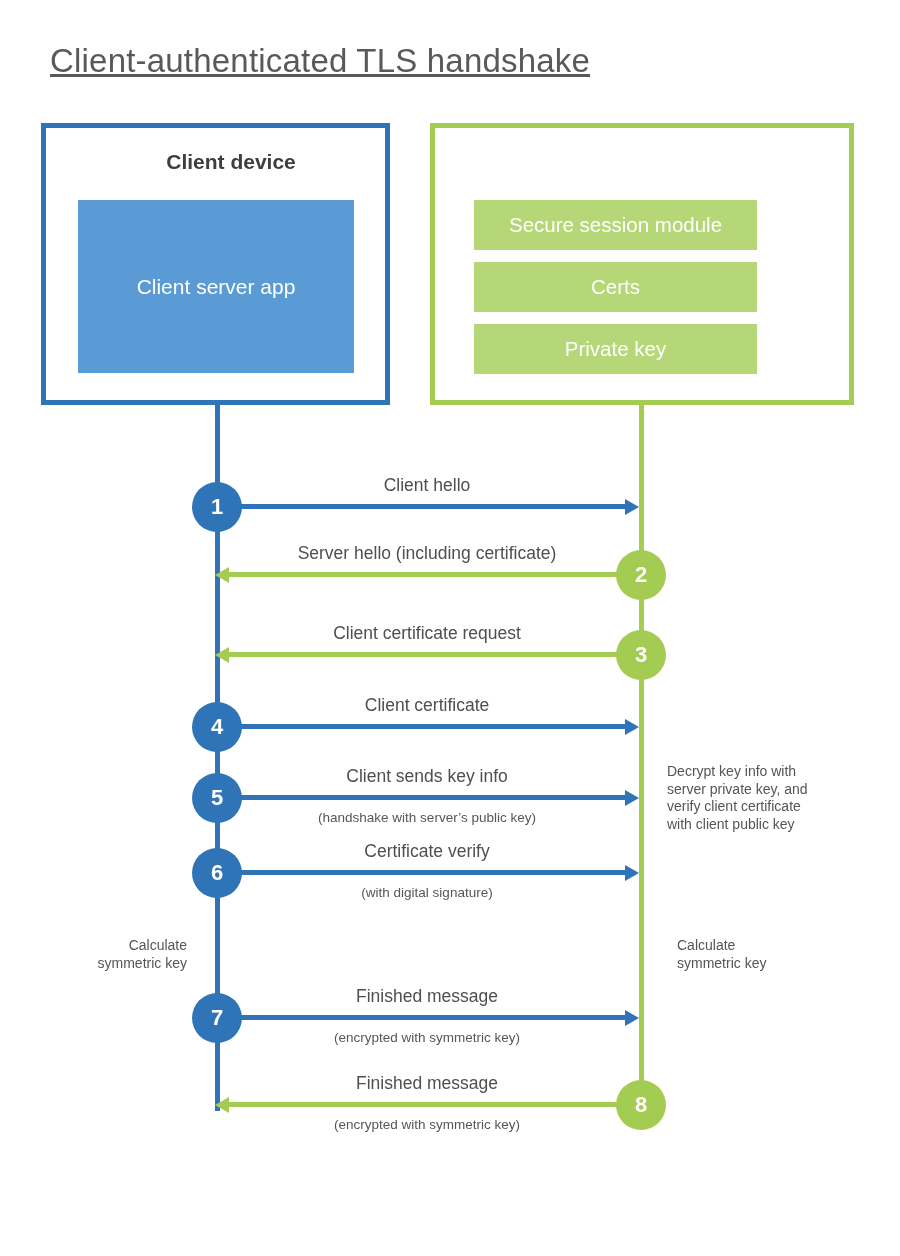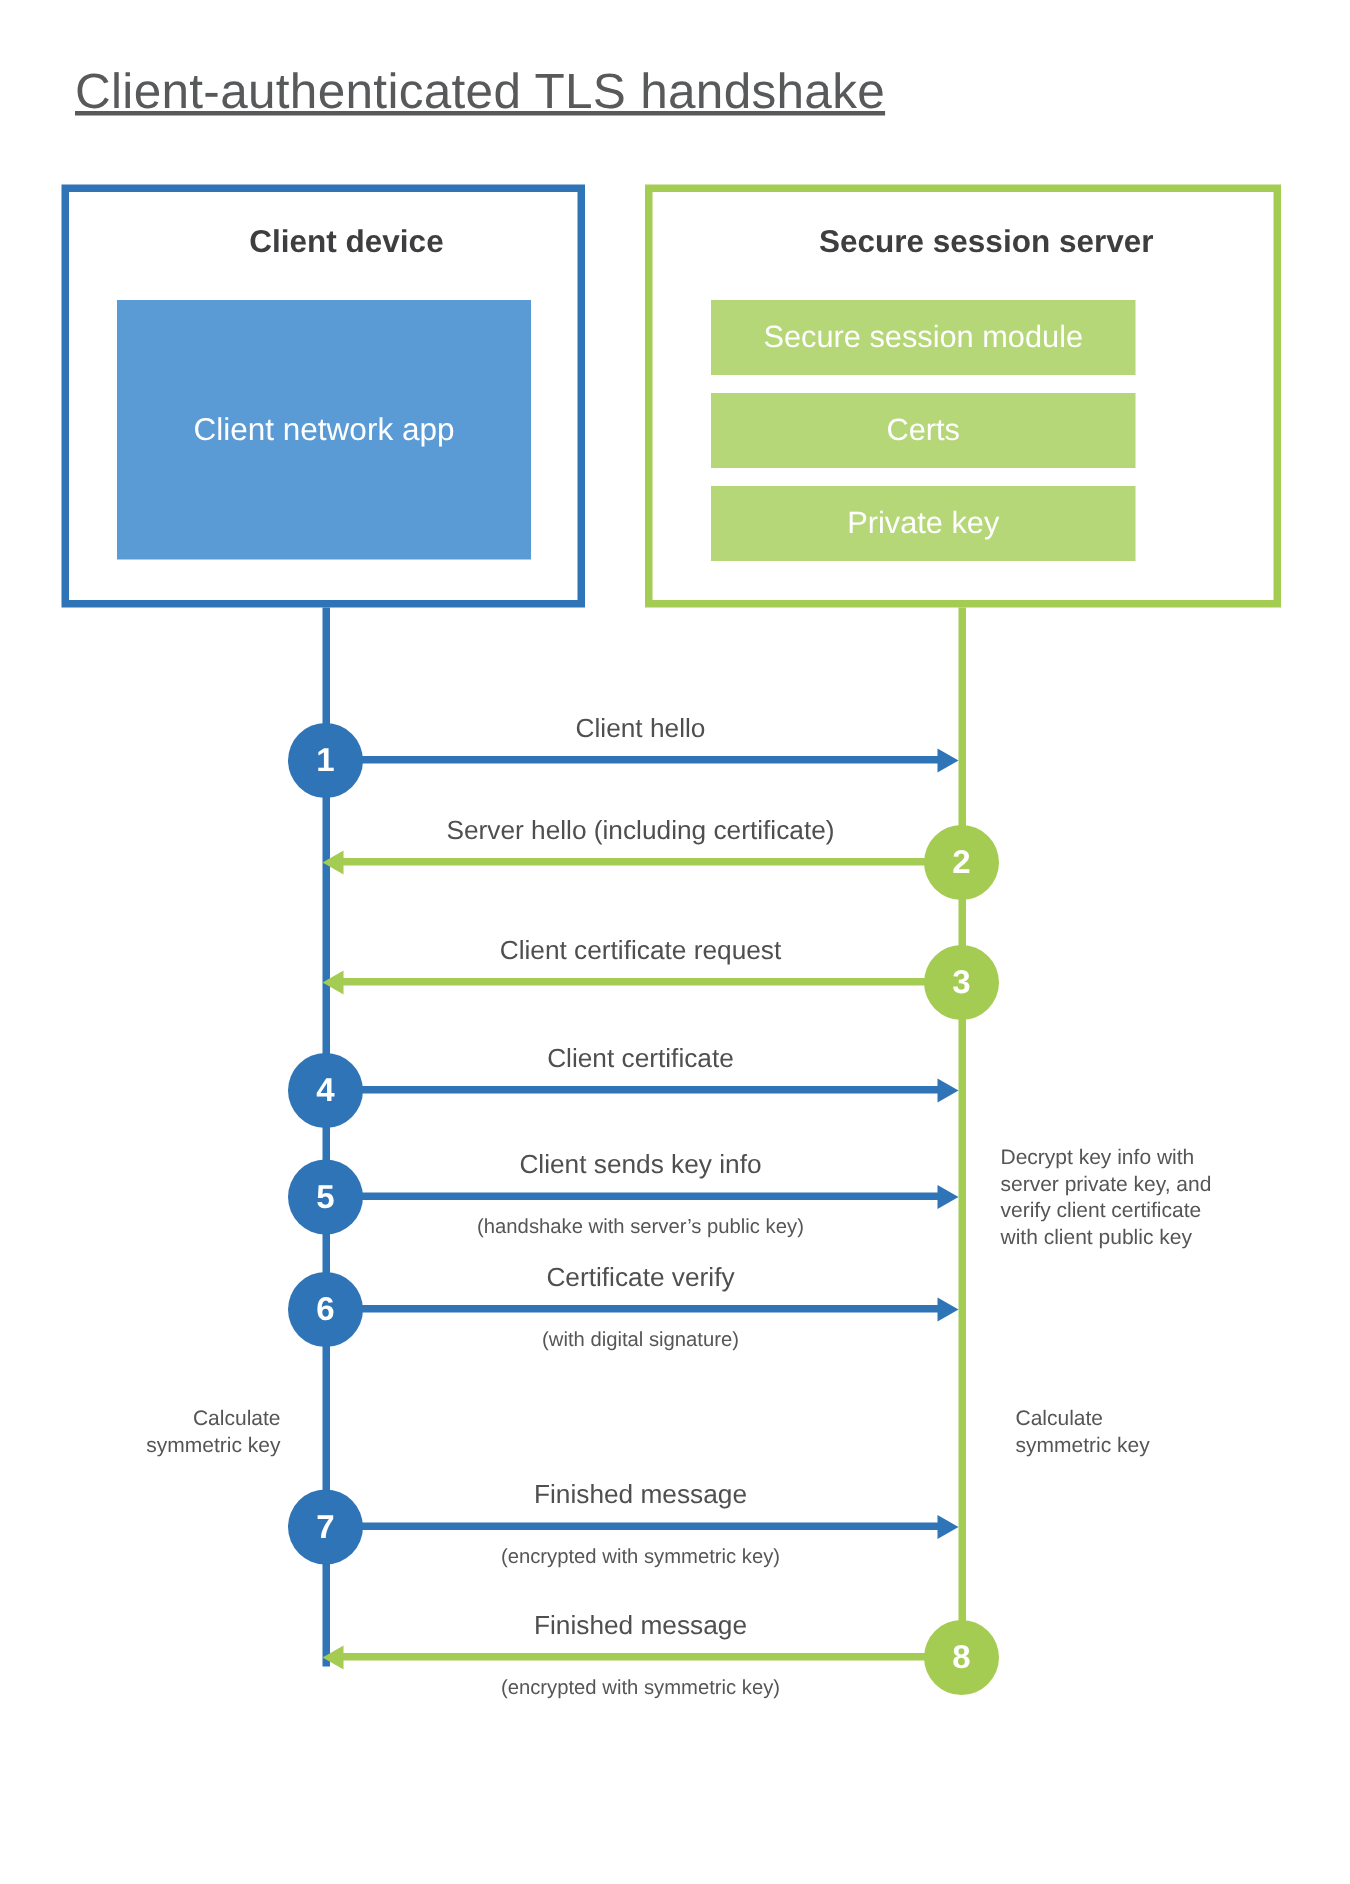--- a/index.html
+++ b/index.html
@@ -67,25 +67,24 @@
 </style>
 </head>
 <body>
 
 <div class="canvas">
 
   <h1 class="page-title">Client-authenticated TLS handshake</h1>
 
   <div class="actor client">
     <div class="actor-title">Client device</div>
-    <div class="app-box">Client network app</div>
+    <div class="app-box">Client server app</div>
   </div>
 
   <div class="actor server">
-    <div class="actor-title">Secure session server</div>
     <div class="module-bar m0">Secure session module</div>
     <div class="module-bar m1">Certs</div>
     <div class="module-bar m2">Private key</div>
   </div>
 
   <div class="vline blue"></div>
   <div class="vline green"></div>
 
   <div class="msg right" style="top:504px">
     <div class="lbl">Client hello</div>

